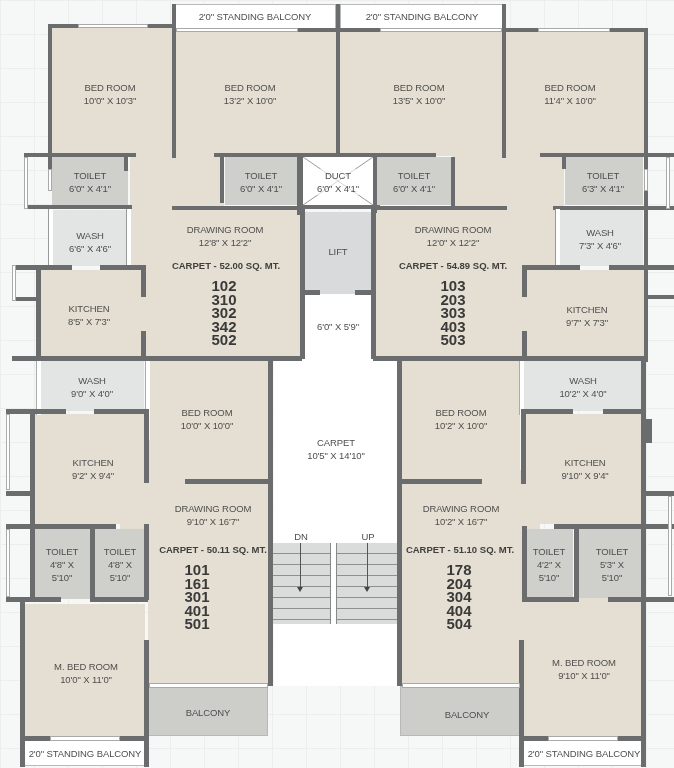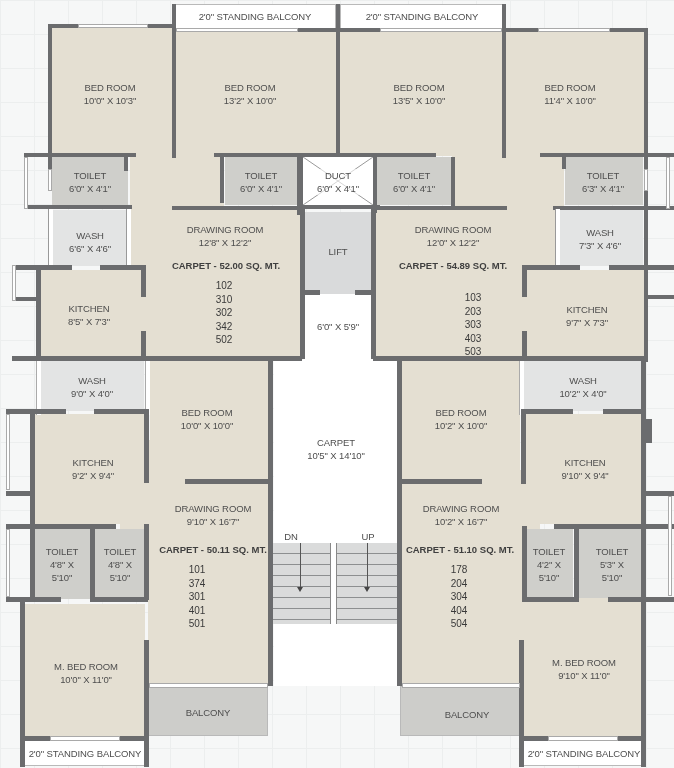--- a/index.html
+++ b/index.html
@@ -24,21 +24,21 @@
     .wall { position: absolute; background: #6b6c6e; }
     .win { position: absolute; background: #ffffff; border: 1px solid #a9a9a9; box-sizing: border-box; }
     .label {
       position: absolute; text-align: center; font-size: 9.5px; line-height: 13px;
       transform: translateX(-50%); white-space: nowrap; letter-spacing: -0.1px;
       color: #4e4e4e;
     }
     .label .nm { display: block; }
     .label .dim { display: block; }
     .carpet { position: absolute; transform: translateX(-50%); font-size: 9.5px; font-weight: bold; color: #3f3f3f; white-space: nowrap; }
-    .units { position: absolute; transform: translateX(-50%); text-align: center; font-size: 10px; font-weight: normal; line-height: 13.5px; color: #3a3a3a; }
+    .units { position: absolute; transform: translateX(-50%); text-align: center; font-size: 15px; font-weight: bold; line-height: 13.5px; color: #3a3a3a; }
     .units span { display: block; }
     .stairs { position: absolute; box-sizing: border-box; background:
       repeating-linear-gradient(#dadbdb 0, #dadbdb 10px, #8d8f90 10px, #8d8f90 11px); }
     .stair-rail { position: absolute; background: #fff; border-left: 1px solid #888; border-right: 1px solid #888; box-sizing: border-box; }
     .arrow-line { position: absolute; width: 1px; background: #555; }
     .arrow-head { position: absolute; width: 0; height: 0; border-left: 3px solid transparent; border-right: 3px solid transparent; border-top: 5px solid #444; }
     .duct-x { position: absolute; }
   </style>
 </head>
 <body>
@@ -91,21 +91,21 @@
     </div>
   <div class="room white" style="left:274px;top:360px;width:124px;height:326px;"></div>
   <div class="label" style="left:336px;top:436px;">
       <span class="nm">CARPET</span>
       <span class="dim">10'5" X 14'10"</span>
     </div>
 
   <div class="stairs" style="left:273px;top:543px;width:60px;height:81px;"></div>
   <div class="stair-rail" style="left:330px;top:543px;width:7px;height:81px;"></div>
   <div class="stairs" style="left:337px;top:543px;width:62px;height:81px;"></div>
-  <div class="label" style="left:291px;top:530px;">
+  <div class="label" style="left:301px;top:530px;">
       <span class="nm">DN</span>
     </div>
   <div class="label" style="left:368px;top:530px;">
       <span class="nm">UP</span>
     </div>
   <div class="arrow-line" style="left:300px;top:543px;height:44px;"></div>
   <div class="arrow-head" style="left:297px;top:587px;"></div>
   <div class="arrow-line" style="left:367px;top:543px;height:44px;"></div>
   <div class="arrow-head" style="left:364px;top:587px;"></div>
 
@@ -294,21 +294,21 @@
     </div>
   <div class="label" style="left:600px;top:226px;">
       <span class="nm">WASH</span>
       <span class="dim">7'3" X 4'6"</span>
     </div>
   <div class="label" style="left:453px;top:223px;">
       <span class="nm">DRAWING ROOM</span>
       <span class="dim">12'0" X 12'2"</span>
     </div>
   <div class="carpet" style="left:453px;top:260px;">CARPET - 54.89 SQ. MT.</div>
-  <div class="units" style="left:453px;top:291px;margin-left:20px;">
+  <div class="units" style="left:453px;top:279px;">
     <span>103</span>
     <span>203</span>
     <span>303</span>
     <span>403</span>
     <span>503</span>
   </div>
   <div class="label" style="left:587px;top:303px;">
       <span class="nm">KITCHEN</span>
       <span class="dim">9'7" X 7'3"</span>
     </div>
@@ -325,21 +325,21 @@
       <span class="nm">KITCHEN</span>
       <span class="dim">9'2" X 9'4"</span>
     </div>
   <div class="label" style="left:213px;top:502px;">
       <span class="nm">DRAWING ROOM</span>
       <span class="dim">9'10" X 16'7"</span>
     </div>
   <div class="carpet" style="left:213px;top:544px;">CARPET - 50.11 SQ. MT.</div>
   <div class="units" style="left:197px;top:563px;">
     <span>101</span>
-    <span>374</span>
+    <span>161</span>
     <span>301</span>
     <span>401</span>
     <span>501</span>
   </div>
   <div class="label" style="left:62px;top:545px;">
       <span class="nm">TOILET</span>
       <span class="dim">4'8" X</span>
       <span class="dim">5'10"</span>
     </div>
   <div class="label" style="left:120px;top:545px;">

